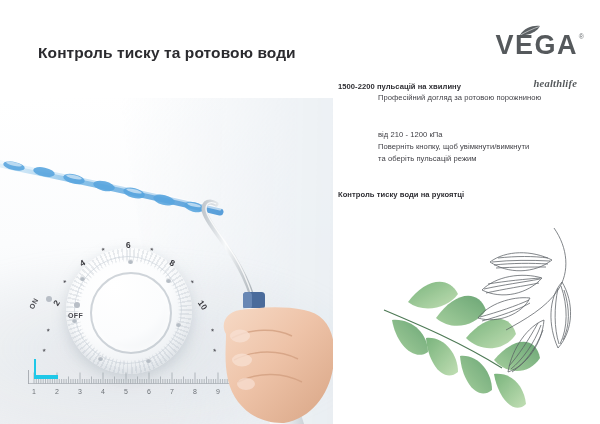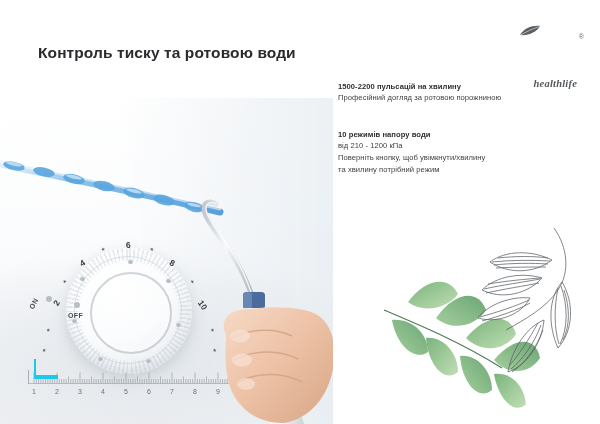--- a/index.html
+++ b/index.html
@@ -87,20 +87,21 @@
     color: #2e2e33;
     line-height: 1.5;
     letter-spacing: 0.05px;
   }
   .text-block .tb-line {
     font-size: 7.6px;
     font-weight: 400;
     color: #404046;
     line-height: 1.55;
     letter-spacing: 0.05px;
+    margin-left: 40px;
   }
   #text-block-pulses { top: 81px; }
   #text-block-modes  { top: 129px; }
   #text-block-handle { top: 189px; }
 
   
   #product-photo {
     position: absolute;
     left: 0;
     top: 98px;
@@ -300,37 +301,38 @@
 
 <div id="page">
 
   <div id="page-title">Контроль тиску та ротовою води</div>
 
   <div id="brand-logo">
     <svg class="logo-leaf" viewBox="0 0 44 24">
       <path d="M2 20 C 10 6, 28 0, 42 2 C 36 14, 18 22, 2 20 Z" fill="#5a5f62"></path>
       <path d="M3 20 C 14 14, 28 7, 41 3" stroke="#ffffff" stroke-width="1.1" fill="none"></path>
     </svg>
+    <div class="logo-word">VEGA</div>
     <div class="logo-reg">®</div>
     <div class="logo-sub">healthlife</div>
   </div>
 
   <div class="text-block" id="text-block-pulses">
     <div class="tb-title">1500-2200 пульсацій на хвилину</div>
     <div class="tb-line">Професійний догляд за ротовою порожниною</div>
   </div>
 
   <div class="text-block" id="text-block-modes">
-    <div class="tb-title">10 режимів напору води</div>
     <div class="tb-line">від  210 - 1200 кПа</div>
-    <div class="tb-line">Поверніть кнопку, щоб увімкнути/хвилину</div>
-    <div class="tb-line">та хвилину потрібний режим</div>
+    <div class="tb-line">Поверніть кнопку, щоб увімкнути/вимкнути</div>
+    <div class="tb-line">та оберіть пульсацій режим</div>
   </div>
 
   <div class="text-block" id="text-block-handle">
+    <div class="tb-title">Контроль тиску води на рукоятці</div>
   </div>
 
   <div id="product-photo">
     <div id="photo-panel-edge"></div>
     <div id="photo-soft-shadow"></div>
 
     <svg id="water-jet" viewBox="0 0 230 70">
       <defs>
         <linearGradient id="wjg" x1="0" y1="0" x2="1" y2="0">
           <stop offset="0%" stop-color="#bfe0f5" stop-opacity="0.55"></stop>

